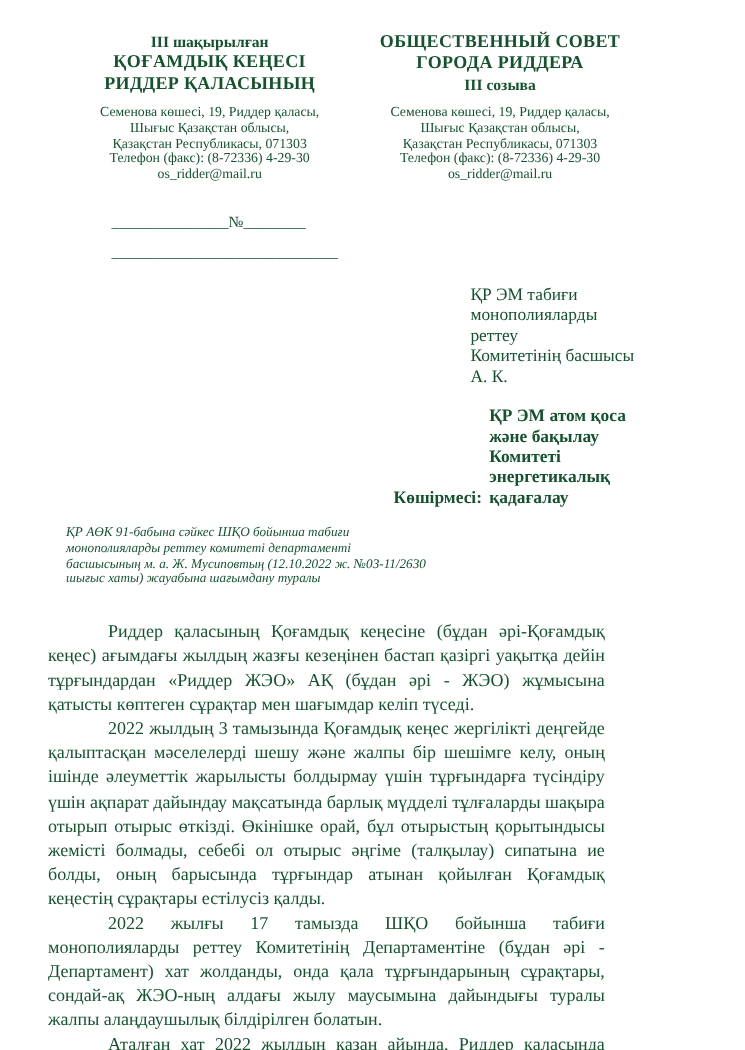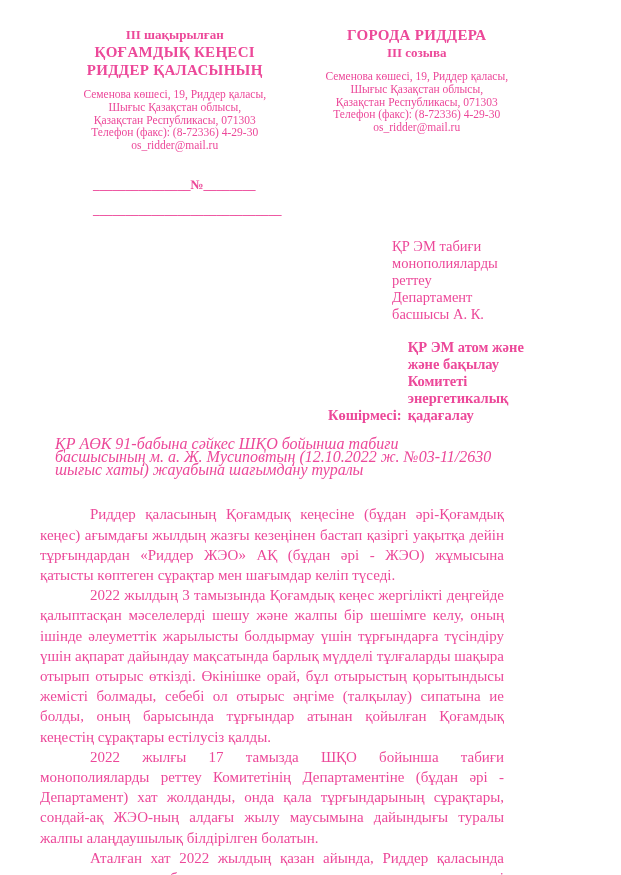--- a/index.html
+++ b/index.html
@@ -1,48 +1,48 @@
 <!DOCTYPE html>
 <html lang="kk"><head>
 <meta charset="utf-8">
 <style>
   html, body { margin: 0; padding: 0; background: #ffffff; }
   .page {
     position: relative;
     width: 530px;
     height: 875px;
     background: #ffffff;
-    color: #ec4899;
+    color: #14532d;
     font-family: "Liberation Serif", "DejaVu Serif", serif;
     overflow: hidden;
     box-sizing: border-box;
     padding-top: 26px;
   }
 
   
   .letterhead { display: flex; }
   .org-block { text-align: center; }
   .org-block.kk { width: 285px; margin-left: 56px; }
   .org-block.ru { width: 272px; margin-left: 10px; }
   .org-convocation { font-size: 13px; font-weight: bold; line-height: 17px; }
   .org-name { font-size: 15px; font-weight: bold; line-height: 18px; letter-spacing: 0.3px; }
   .org-address { margin-top: 9px; font-size: 11.5px; line-height: 12.8px; }
 
   
-  .ref-lines { margin: 26px 0 0 93px; font-size: 13px; line-height: 13px; font-weight: bold; }
+  .ref-lines { margin: 26px 0 0 93px; font-size: 13px; line-height: 13px; }
   .ref-line2 { margin-top: 12px; }
 
   
   .recipient { margin: 22px 0 0 392px; font-size: 14.5px; font-weight: normal; line-height: 17px; }
   .copy-block { margin: 16px 0 0 328px; display: flex; font-size: 14.5px; font-weight: bold; line-height: 17px; align-items: flex-end; }
   .copy-label { white-space: nowrap; margin-right: 6px; }
   .copy-note { font-weight: normal; font-style: italic; }
 
   
-  .subject { margin: 14px 0 0 55px; font-size: 16px; font-style: italic; line-height: 12.8px; }
+  .subject { margin: 14px 0 0 55px; font-size: 11px; font-style: italic; line-height: 12.8px; }
 
   
   .body-text { margin: 28px 26px 0 40px; font-size: 15px; line-height: 20.2px; text-align: justify; }
   .body-text p { margin: 0; text-indent: 50px; }
 </style>
 </head>
 <body>
 
 <div class="page">
 
@@ -53,54 +53,56 @@
       <div class="org-name">РИДДЕР ҚАЛАСЫНЫҢ</div>
       <div class="org-address">
         <div>Семенова көшесі, 19, Риддер қаласы,</div>
         <div>Шығыс Қазақстан облысы,</div>
         <div>Қазақстан Республикасы, 071303</div>
         <div>Телефон (факс): (8-72336) 4-29-30</div>
         <div>os_ridder@mail.ru</div>
       </div>
     </div>
     <div class="org-block ru">
+      <div class="org-name">ОБЩЕСТВЕННЫЙ СОВЕТ</div>
       <div class="org-name">ГОРОДА РИДДЕРА</div>
       <div class="org-convocation">ІІІ созыва</div>
       <div class="org-address">
         <div>Семенова көшесі, 19, Риддер қаласы,</div>
         <div>Шығыс Қазақстан облысы,</div>
         <div>Қазақстан Республикасы, 071303</div>
         <div>Телефон (факс): (8-72336) 4-29-30</div>
         <div>os_ridder@mail.ru</div>
       </div>
     </div>
   </div>
 
   <div class="ref-lines">
     <div class="ref-line1">_______________№________</div>
     <div class="ref-line2">_____________________________</div>
   </div>
 
   <div class="recipient">
     <div>ҚР ЭМ табиғи</div>
     <div>монополияларды реттеу</div>
-    <div>Департамент басшысы А. К.</div>
+    <div>Комитетінің басшысы А. К.</div>
   </div>
 
   <div class="copy-block">
     <span class="copy-label">Көшірмесі:</span>
     <div class="copy-content">
-      <div>ҚР ЭМ атом және</div>
+      <div>ҚР ЭМ атом қоса</div>
       <div>және бақылау Комитеті</div>
       <div>энергетикалық қадағалау</div>
     </div>
   </div>
 
   <div class="subject">
     <div>ҚР АӨК 91-бабына сәйкес ШҚО бойынша табиғи</div>
+    <div>монополияларды реттеу комитеті департаменті</div>
     <div>басшысының м. а. Ж. Мусиповтың (12.10.2022 ж. №03-11/2630</div>
     <div>шығыс хаты) жауабына шағымдану туралы</div>
   </div>
 
   <div class="body-text">
     <p>Риддер қаласының Қоғамдық кеңесіне (бұдан әрі-Қоғамдық кеңес) ағымдағы жылдың жазғы кезеңінен бастап қазіргі уақытқа дейін тұрғындардан «Риддер ЖЭО» АҚ (бұдан әрі - ЖЭО) жұмысына қатысты көптеген сұрақтар мен шағымдар келіп түседі.</p>
     <p>2022 жылдың 3 тамызында Қоғамдық кеңес жергілікті деңгейде қалыптасқан мәселелерді шешу және жалпы бір шешімге келу, оның ішінде әлеуметтік жарылысты болдырмау үшін тұрғындарға түсіндіру үшін ақпарат дайындау мақсатында барлық мүдделі тұлғаларды шақыра отырып отырыс өткізді. Өкінішке орай, бұл отырыстың қорытындысы жемісті болмады, себебі ол отырыс әңгіме (талқылау) сипатына ие болды, оның барысында тұрғындар атынан қойылған Қоғамдық кеңестің сұрақтары естілусіз қалды.</p>
     <p>2022 жылғы 17 тамызда ШҚО бойынша табиғи монополияларды реттеу Комитетінің Департаментіне (бұдан әрі - Департамент) хат жолданды, онда қала тұрғындарының сұрақтары, сондай-ақ ЖЭО-ның алдағы жылу маусымына дайындығы туралы жалпы алаңдаушылық білдірілген болатын.</p>
     <p>Аталған хат 2022 жылдың қазан айында, Риддер қаласында жылыту маусымы басталған кезде ғана қаралды және мәселелерді алдын-ала шешу туралы әңгіме болған жоқ. 4 қазаннан 12 қазанға дейін ҚР АӨК регламенттелген рәсімдер өтті, нәтижесінде Департамент соңғы жауабын берді, Қоғамдық кеңес мүшелері онымен танысып, жалпы сөз тіркестерін қамтитын және тұтынушыларға қажетті жөндеу жұмыстары жүргізілгеннен кейін ыстық су беру бойынша қызметті толық көрсету орын алмағанын, себебі түсірілмегендігін, хаттың жалпы сипаты формальді деп атап өтті (25.07.2022 ж. 06.10.2022 ж. кезеңі арасында сондай – ақ, осы уақытқа дейінгі кезеңді қоса алғанда қажетті температурада сумен жабдықтау мәселесі шешілген жоқ). Қоғамдық кеңестің</p>
   </div>

